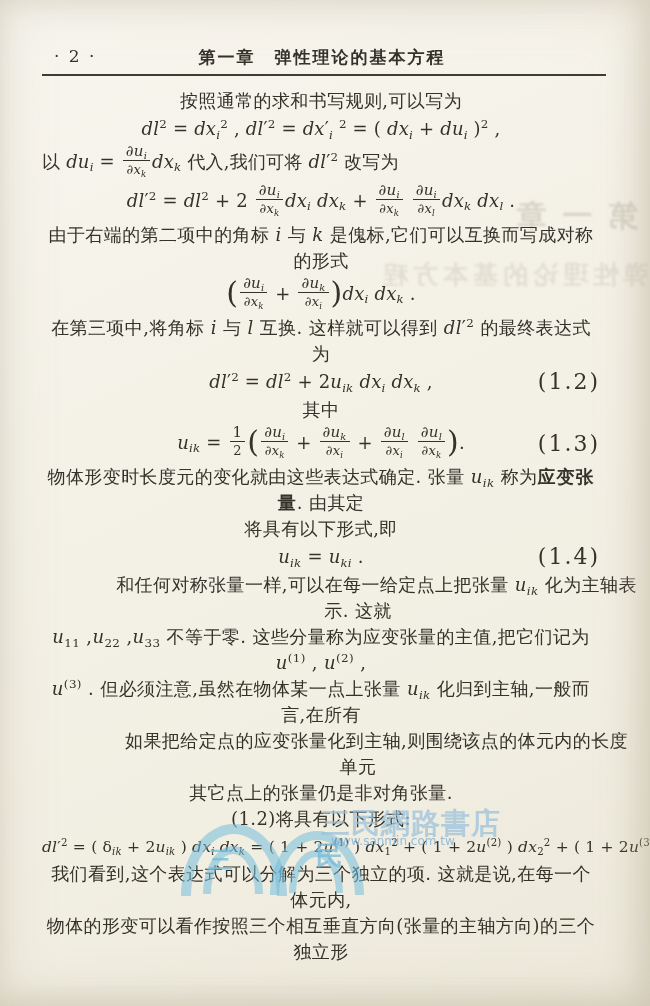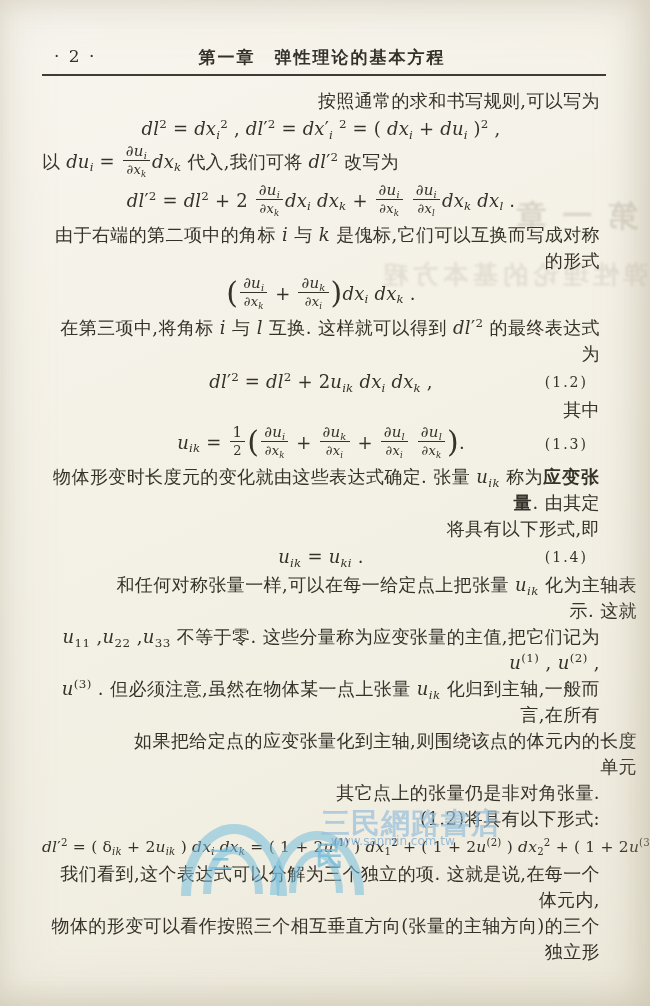--- a/index.html
+++ b/index.html
@@ -14,29 +14,29 @@
     box-shadow:inset 0 0 55px rgba(188,178,155,.28), inset -14px 0 28px rgba(182,172,148,.25), inset 0 -10px 24px rgba(182,172,148,.18);
   }
   
   .header{position:absolute;top:46px;left:42px;right:48px;height:22px;font-size:17px;z-index:3;}
   .pageno{position:absolute;left:12px;top:0;letter-spacing:2px;}
   .chapter{position:absolute;left:0;right:0;text-align:center;font-weight:bold;letter-spacing:2px;}
   .rule{position:absolute;top:74px;left:42px;right:44px;height:2.2px;background:#403c32;z-index:3;}
   
   .body{position:absolute;top:88px;left:42px;right:50px;z-index:2;}
   .line{position:relative;}
-  .t{font-size:18px;line-height:26px;letter-spacing:0.4px;text-align:right;}
+  .t{font-size:18px;line-height:26px;letter-spacing:0.4px;text-align:center;}
   .ind{text-indent:37px;}
   .eq,.eqL,.eqW{font-size:18px;line-height:24px;letter-spacing:0.2px;}
   .eq{text-align:center;padding:3px 0;}
   .eqL{text-align:left;padding:2px 0;font-size:18px;line-height:26px;}
   .eqW{text-align:left;padding:3px 0 2px;font-size:15.5px;white-space:nowrap;}
   .tall{padding:4px 0;}
   .lmain{display:inline-block;}
-  .eqno{position:absolute;right:12px;top:50%;transform:translateY(-50%);font-style:normal;font-size:14px;letter-spacing:2px;text-align:right;}
+  .eqno{position:absolute;right:0;top:50%;transform:translateY(-50%);font-style:normal;font-size:22px;letter-spacing:2px;text-align:right;}
   i{font-style:italic;font-family:"DejaVu Serif","Liberation Serif",serif;}
   b{font-weight:bold;letter-spacing:1px;}
   sub{font-size:66%;vertical-align:-0.32em;line-height:0;}
   sup{font-size:66%;vertical-align:0.55em;line-height:0;}
   .frac{display:inline-block;vertical-align:middle;text-align:center;margin:0 2px;position:relative;top:-2px;}
   .frac .num{display:block;font-size:15px;line-height:15px;padding:0 3px 1px;border-bottom:1.1px solid #35322a;}
   .frac .den{display:block;font-size:13px;line-height:15px;padding:1px 3px 0;}
   .bigp{font-size:30px;line-height:1;vertical-align:middle;position:relative;top:-2px;font-weight:400;}
   
   .ghost{position:absolute;transform:scaleX(-1);color:#9a927c;font-weight:bold;pointer-events:none;z-index:1;filter:blur(1.3px);font-family:"DejaVu Serif","Liberation Serif",serif;}

